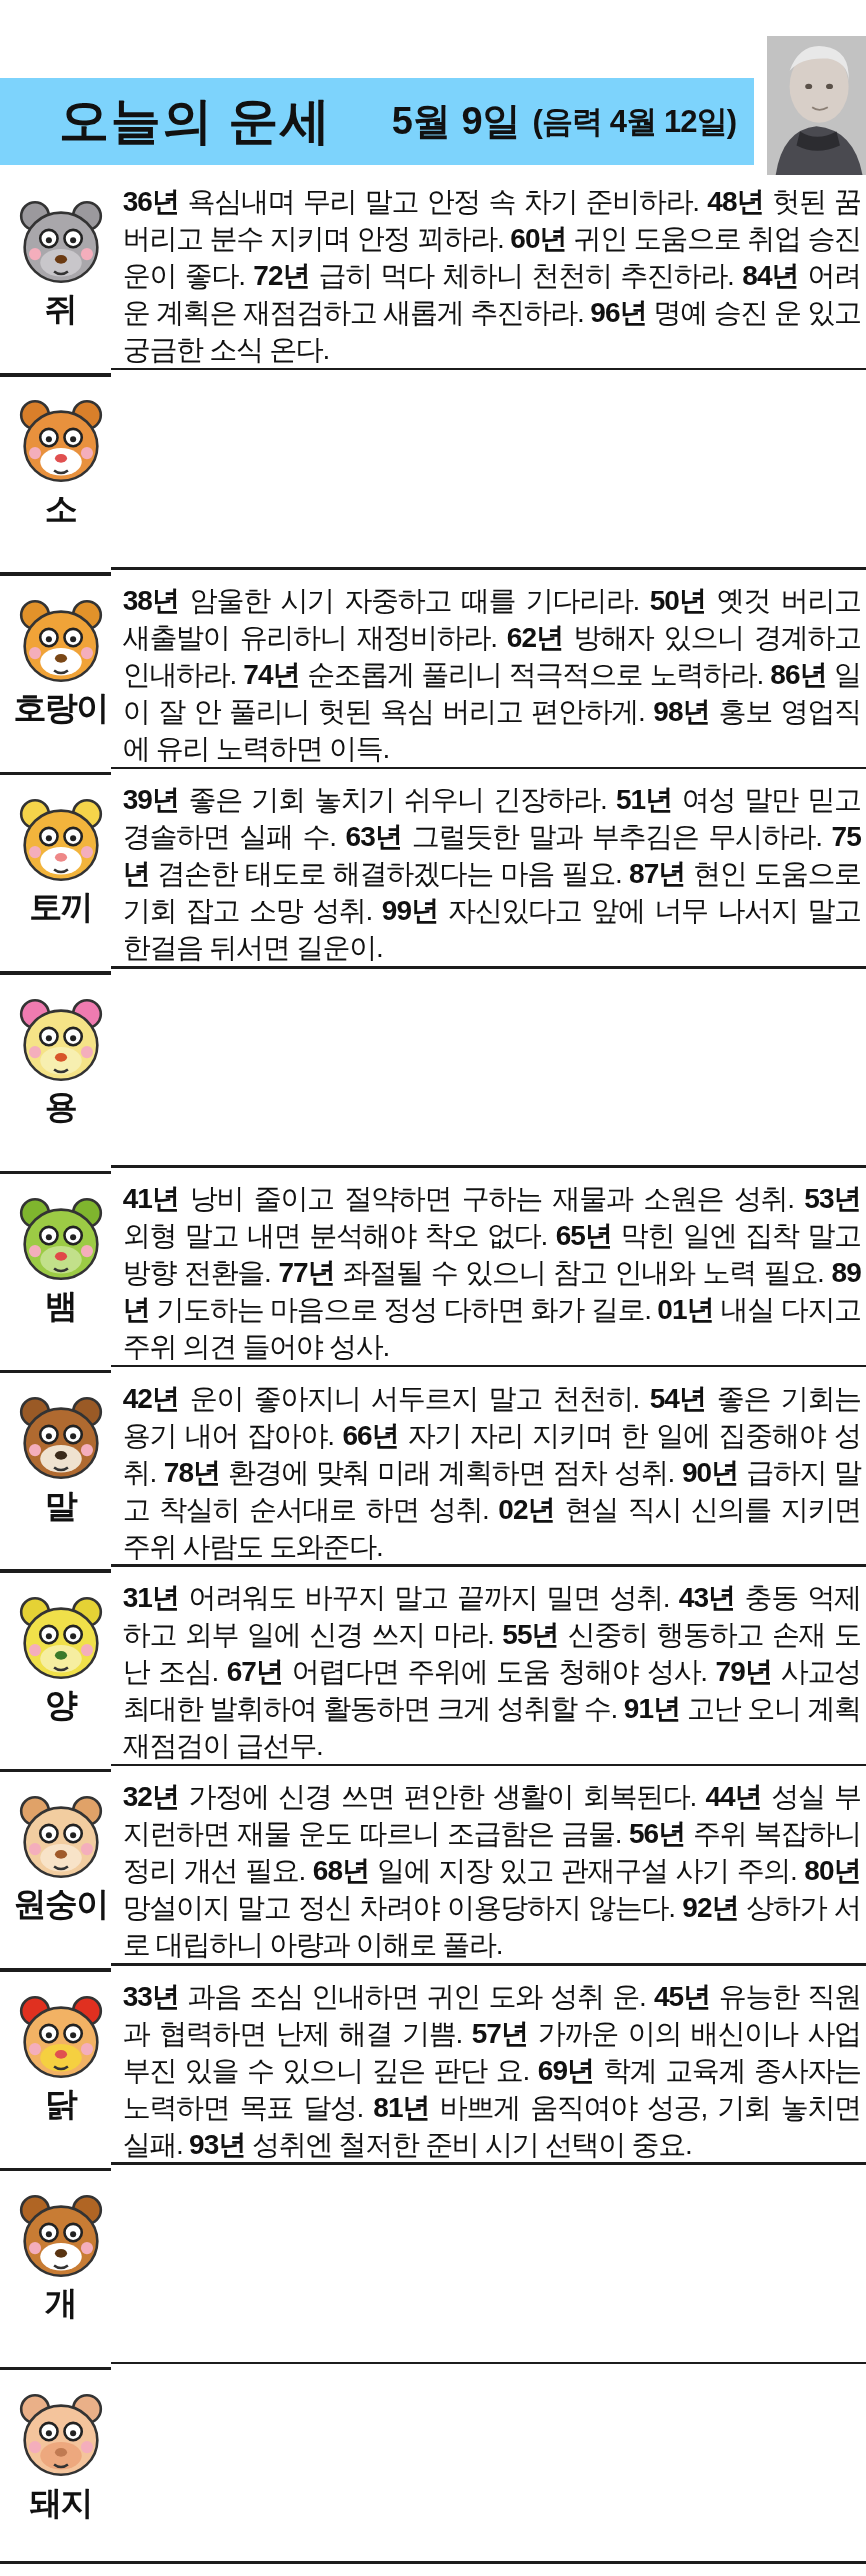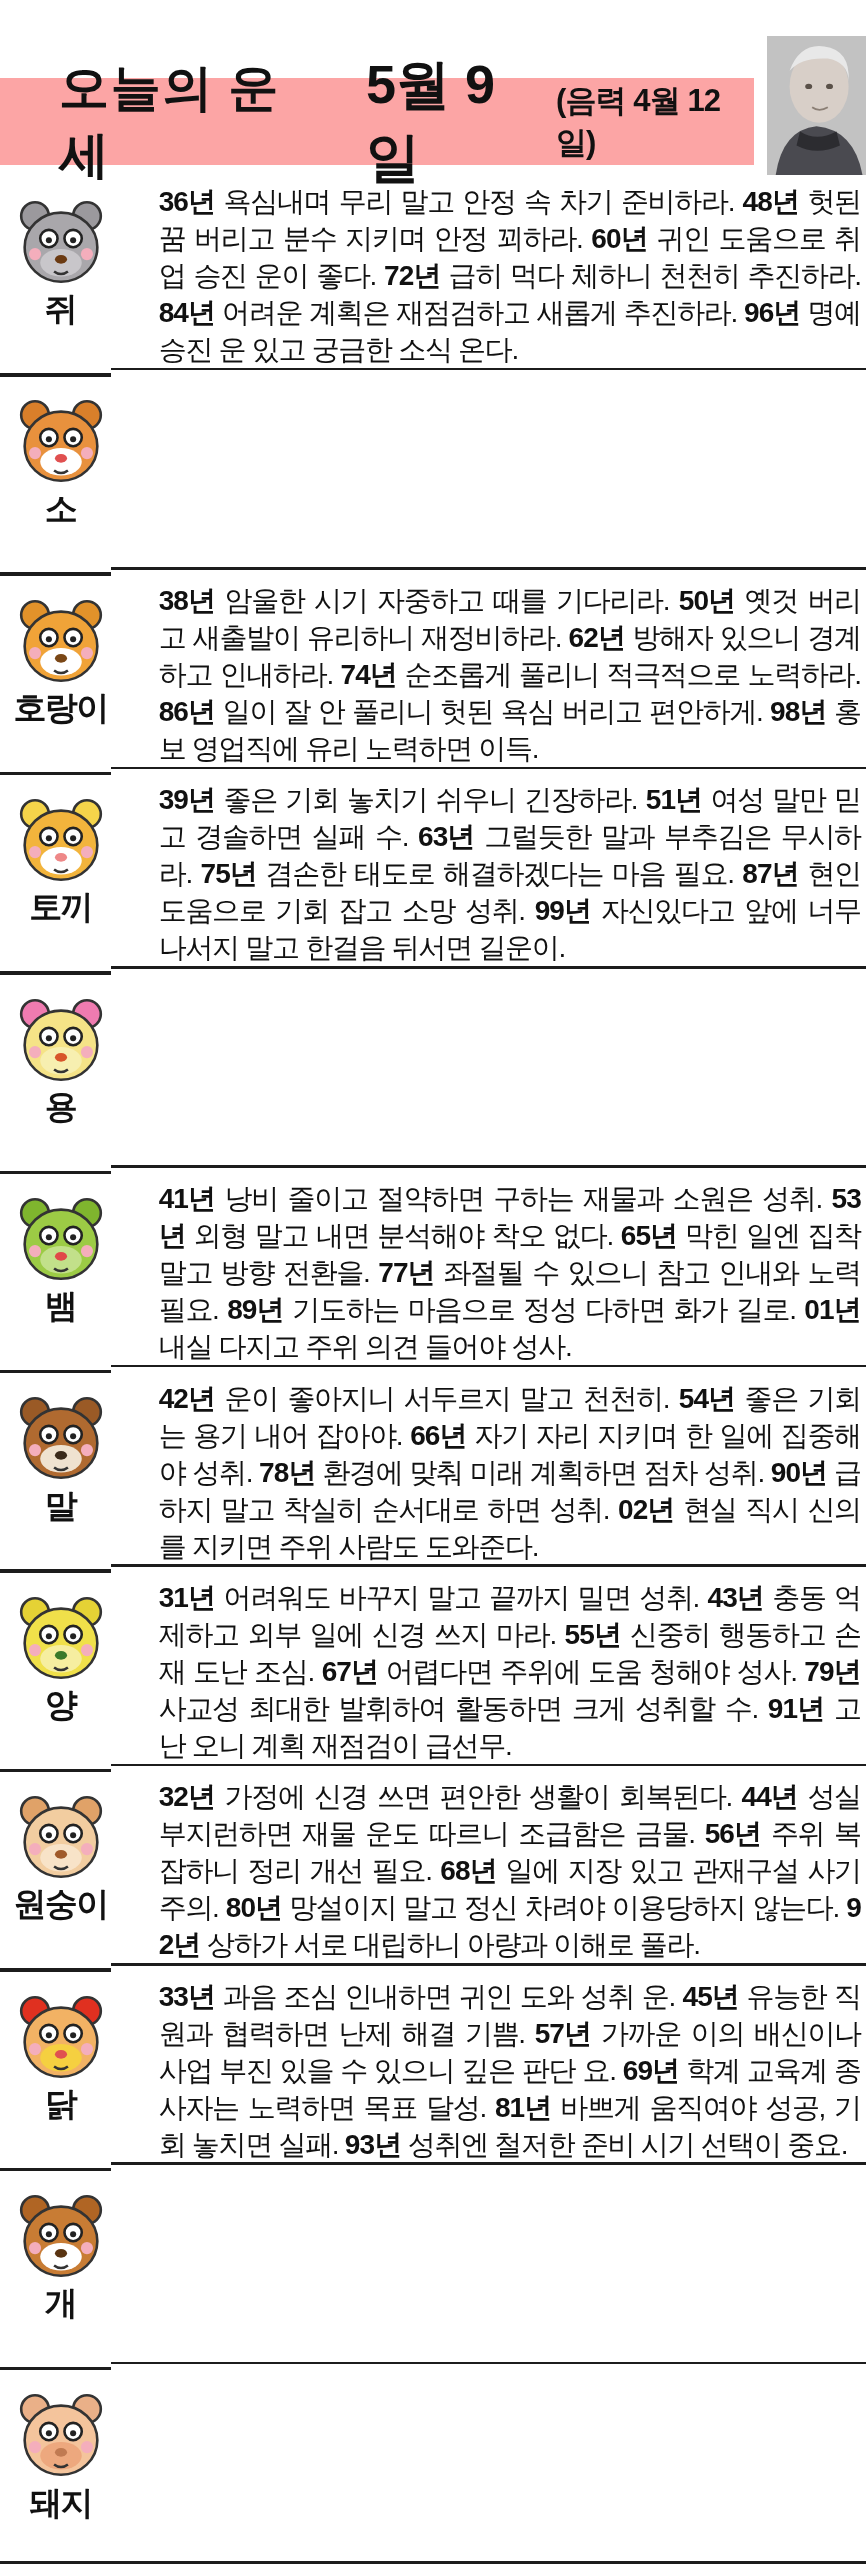--- a/index.html
+++ b/index.html
@@ -6,29 +6,29 @@
   html,body { background:#ffffff; }
   body {
     width:866px; height:2576px;
     font-family:"Liberation Sans","DejaVu Sans",sans-serif;
     color:#111; overflow:hidden; position:relative;
   }
   
   .masthead { position:relative; height:178px; }
   .masthead-bar {
     position:absolute; left:0; top:78px; width:754px; height:87px;
-    background:#fca5a5;
+    background:#7dd3fc;
     display:flex; align-items:center;
   }
   .masthead-title {
     font-size:50px; font-weight:bold; letter-spacing:1.7px;
     margin-left:59px; font-family:"Liberation Serif","DejaVu Serif",serif;
   }
   .masthead-date {
-    font-size:54px; font-weight:900; margin-left:42px; letter-spacing:0px;
+    font-size:38px; font-weight:900; margin-left:60px; letter-spacing:0px;
   }
   .masthead-lunar {
     font-size:31px; font-weight:600; margin-left:12px; letter-spacing:-0.9px;
   }
   .photo {
     position:absolute; right:0; top:36px; width:99px; height:139px;
     background:linear-gradient(135deg,#cfcfcf 0%,#bdbdbd 45%,#a8a8a8 100%);
     overflow:hidden;
   }
   .photo svg { width:100%; height:100%; display:block; }
@@ -40,21 +40,21 @@
     align-items:center; justify-content:flex-start; padding-top:15.6px;
   }
   .zodiac-icon { width:90px; height:90px; }
   .zodiac-name {
     font-weight:900; font-size:33px; letter-spacing:-1.7px;
     margin-top:5.2px; text-align:center; line-height:1.05;
   }
   .text-col {
     flex:1; padding:1.7px 5.2px 0 1.7px;
     font-size:28px; line-height:37px; text-align:justify;
-    letter-spacing:-1.3px; word-break:break-all;margin-left:36px;
+    letter-spacing:-1.3px; word-break:break-all;
   }
   .text-col b { font-weight:900; letter-spacing:-0.9px; }
   
   .divider { position:relative; height:10.4px; }
   .divider .stub {
     position:absolute; left:0; top:6px; width:111px; height:3.5px; background:#1c1c1c;
   }
   .divider .rule {
     position:absolute; left:111px; right:0; top:0.9px; height:2.6px; background:#1c1c1c;
   }

